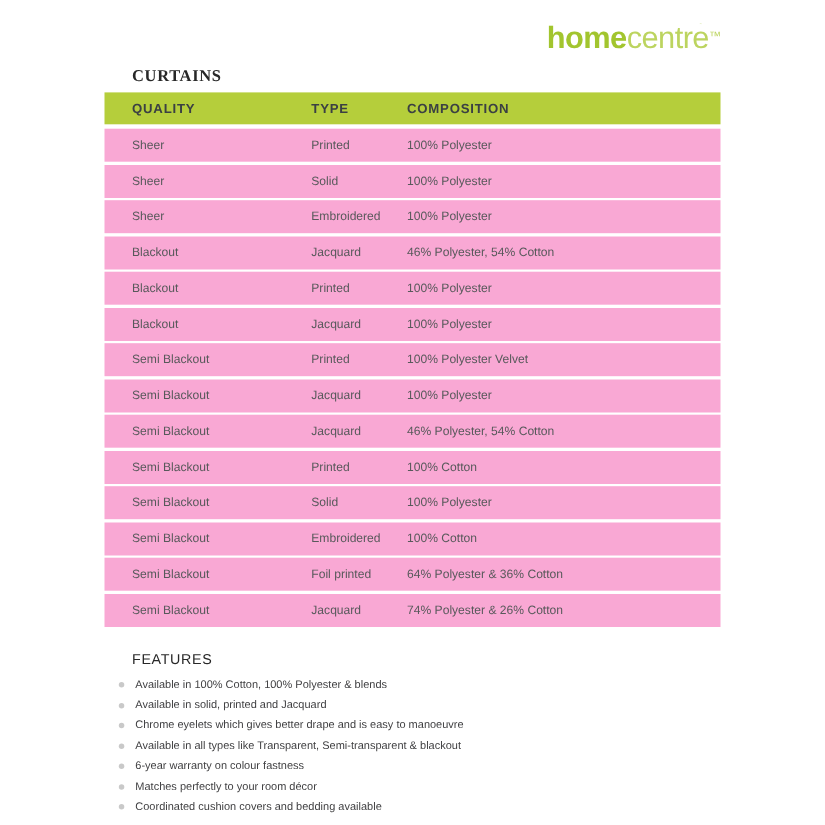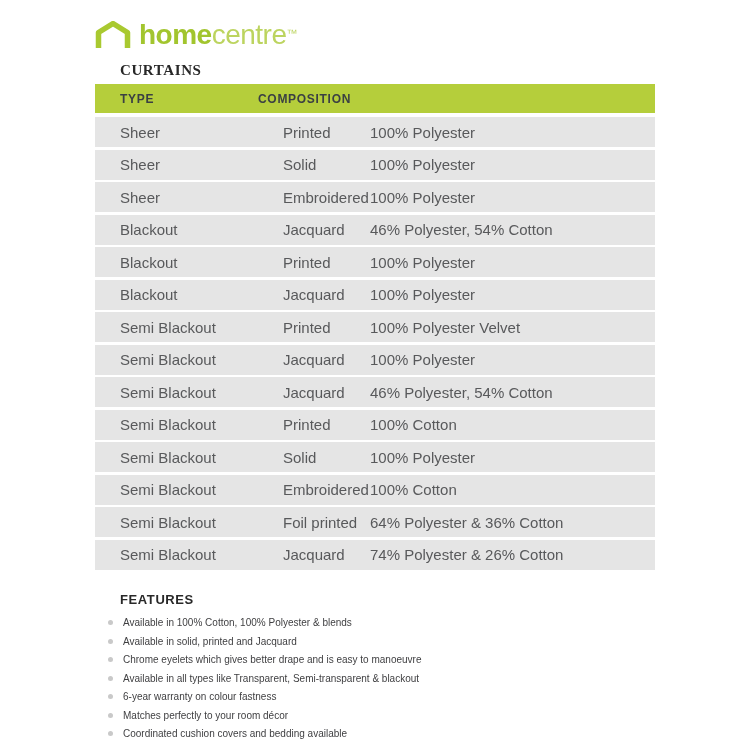--- a/index.html
+++ b/index.html
@@ -1,39 +1,39 @@
 <!DOCTYPE html>
 <html><head>
 <meta charset="utf-8">
 <style>
   * { margin:0; padding:0; box-sizing:border-box; }
   html,body { width:750px; height:750px; background:#ffffff; overflow:hidden;
               font-family:"Liberation Sans", sans-serif; }
   .wrap { width:560px; margin-left:95px; padding-top:21px; }
 
   
-  .logo { display:flex; align-items:flex-end; height:27px; }
+  .logo { display:flex; align-items:flex-end; height:27px;flex-direction:column; }
   .logo svg { display:block; }
   .logo-text { margin-left:8px; font-size:28px; line-height:26px; letter-spacing:-0.5px; white-space:nowrap; }
   .lt-home   { font-weight:700; color:#a2c52e; }
   .lt-centre { font-weight:400; color:#bcd45f; }
   .tm { font-size:11px; color:#bcd45f; vertical-align:top; position:relative; top:-2px; font-weight:400; }
 
   
   .title { margin:14px 0 0 25px; font-size:15px; line-height:16px; font-weight:700;
            letter-spacing:0.6px; color:#282828;font-family:Liberation Serif, serif; }
-  .features-title { margin:22px 0 0 25px; font-size:13px; line-height:15px; font-weight:700;
+  .features-title { margin:22px 0 0 25px; font-size:13px; line-height:15px; font-weight:400;
            letter-spacing:0.6px; color:#282828; }
 
   
   .table { margin-top:6px; width:560px; }
   .thead, .trow { display:grid; grid-template-columns:163px 112px 1fr; align-items:center; }
   .thead { height:29px; margin-bottom:4px; background:#b5ce3b; font-size:12px; font-weight:700;
            letter-spacing:0.7px; color:#3b4043; }
-  .trow  { height:30px; margin-bottom:2.5px; background:#e5e5e5; font-size:15px; color:#58595b; }
+  .trow  { height:30px; margin-bottom:2.5px; background:#f9a8d4; font-size:11px; color:#58595b; }
   .cell.c0, .cell.c1 { padding-left:25px; text-align:left; }
   .cell.c2 { text-align:left; padding-right:4px; }
 
   
   .features { margin-top:7px; }
   .fitem { display:flex; align-items:center; height:18.5px; }
   .dot { width:5px; height:5px; border-radius:50%; background:#c9c9c9; margin-left:13px; flex:0 0 auto; }
   .ftext { margin-left:10px; font-size:10px; color:#3f3f41; white-space:nowrap; }
 </style>
 </head>
@@ -45,20 +45,21 @@
     <svg width="36" height="27" viewBox="0 0 36 27" aria-hidden="true">
       <path d="M3.5 27 L3.5 11.5 L18 2.5 L32.5 11.5 L32.5 27" fill="none" stroke="#a9c930" stroke-width="5.5" stroke-linejoin="round"></path>
     </svg>
     <div class="logo-text"><span class="lt-home">home</span><span class="lt-centre">centre</span><span class="tm">™</span></div>
   </div>
 
   <h1 class="title">CURTAINS</h1>
 
   <div class="table">
     <div class="thead">
+      <div class="cell c0">QUALITY</div>
       <div class="cell c1">TYPE</div>
       <div class="cell c2">COMPOSITION</div>
     </div>
     <div class="tbody">
         <div class="trow">
           <div class="cell c0">Sheer</div>
           <div class="cell c1">Printed</div>
           <div class="cell c2">100% Polyester</div>
         </div>
         <div class="trow">

